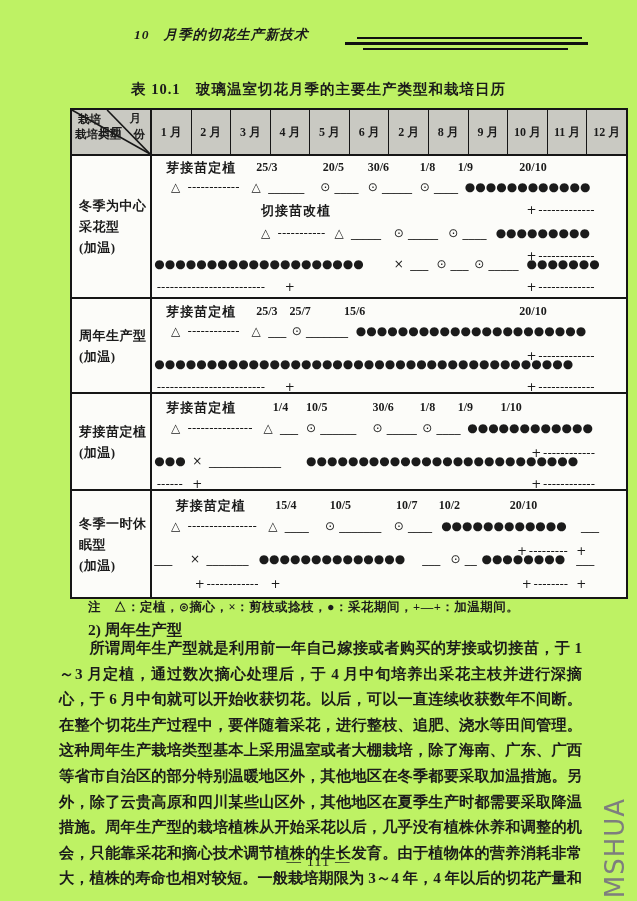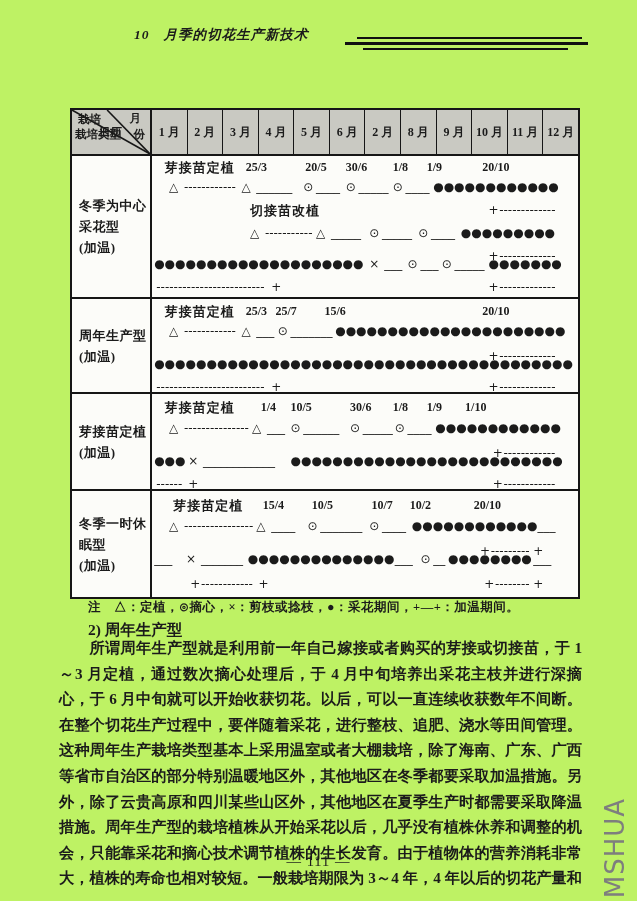--- a/index.html
+++ b/index.html
@@ -11,21 +11,21 @@
   .chapter .num{margin-right:14px;}
   .rules{position:absolute;left:345px;top:37px;width:245px;}
   .rules i{display:block;background:#111;}
   .rules .r1{margin-left:12px;width:225px;height:2px;margin-bottom:3px;}
   .rules .r2{width:243px;height:3px;}
   .rules .r3{margin-left:18px;width:205px;height:2px;margin-top:3px;}
   
   .tbl-title{position:absolute;left:0;top:80px;width:100%;text-align:center;
              font-size:14.5px;font-weight:bold;letter-spacing:1px;}
   
-  .cal{position:absolute;left:70px;top:108px;width:510px;border:2px solid #161616;
+  .cal{position:absolute;left:70px;top:108px;width:558px;border:2px solid #161616;
        background:#fcfcf9;box-sizing:border-box;}
   .cal-head{display:flex;height:44px;background:#c9c9c2;border-bottom:2px solid #161616;}
   .corner{position:relative;width:80px;flex:0 0 80px;border-right:2px solid #161616;box-sizing:border-box;}
   .corner svg{position:absolute;left:0;top:0;width:100%;height:100%;}
   .corner span{position:absolute;font-size:11.5px;font-weight:bold;line-height:12px;}
   .c-tl{left:6px;top:3px;}
   .c-tr{right:9px;top:2px;}
   .c-ml{left:27px;top:16px;}
   .c-mr{right:5px;top:18px;}
   .c-bl{left:3px;bottom:14px;}
@@ -63,20 +63,21 @@
 
   <div class="chapter">
     <span class="num">10</span><span>月季的切花生产新技术</span>
   </div>
   <div class="rules">
     <i class="r1"></i>
     <i class="r2"></i>
     <i class="r3"></i>
   </div>
 
+  <div class="tbl-title">表 10.1　玻璃温室切花月季的主要生产类型和栽培日历</div>
 
   <div class="cal">
     <div class="cal-head">
       <div class="corner">
         <svg viewBox="0 0 80 44" preserveAspectRatio="none">
           <line x1="0" y1="0" x2="80" y2="44" stroke="#161616" stroke-width="1.6"></line>
           <line x1="36" y1="0" x2="80" y2="44" stroke="#161616" stroke-width="1.6"></line>
         </svg>
         <span class="c-tl">栽培</span>
         <span class="c-tr">月</span>

